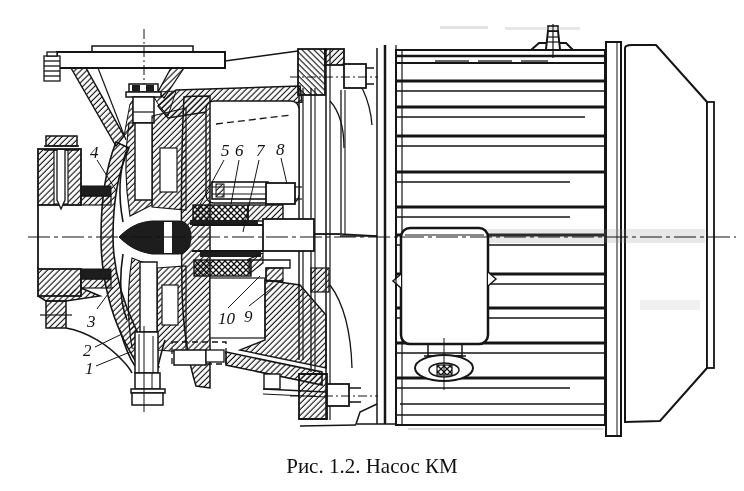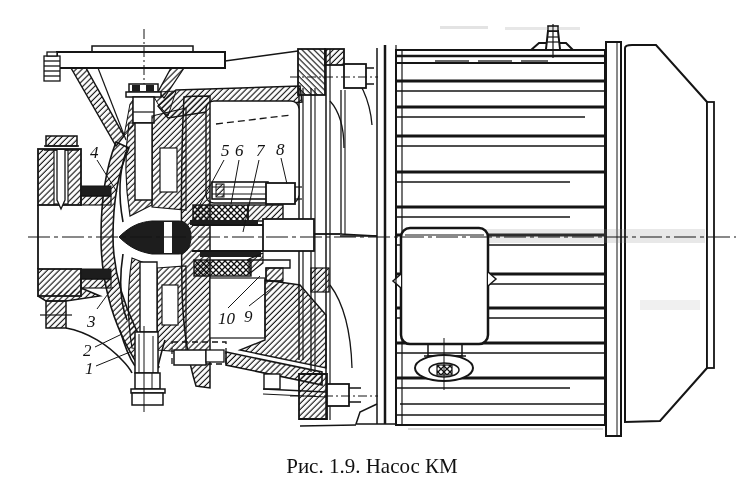--- a/index.html
+++ b/index.html
@@ -266,13 +266,13 @@
   <line x1="259" y1="160" x2="243" y2="232"></line>
   <line x1="281" y1="158" x2="287" y2="184"></line>
   <line x1="228" y1="308" x2="260" y2="276"></line>
   <line x1="249" y1="306" x2="277" y2="284"></line>
   <line x1="97" y1="309" x2="113" y2="287"></line>
   <line x1="95" y1="347" x2="122" y2="334"></line>
   <line x1="96" y1="366" x2="130" y2="352"></line>
 </g>
 </g>
 </svg>
-<div class="cap">Рис. 1.9. Насос КМ</div>
+<div class="cap">Рис. 1.2. Насос КМ</div>
 
 </body></html>

